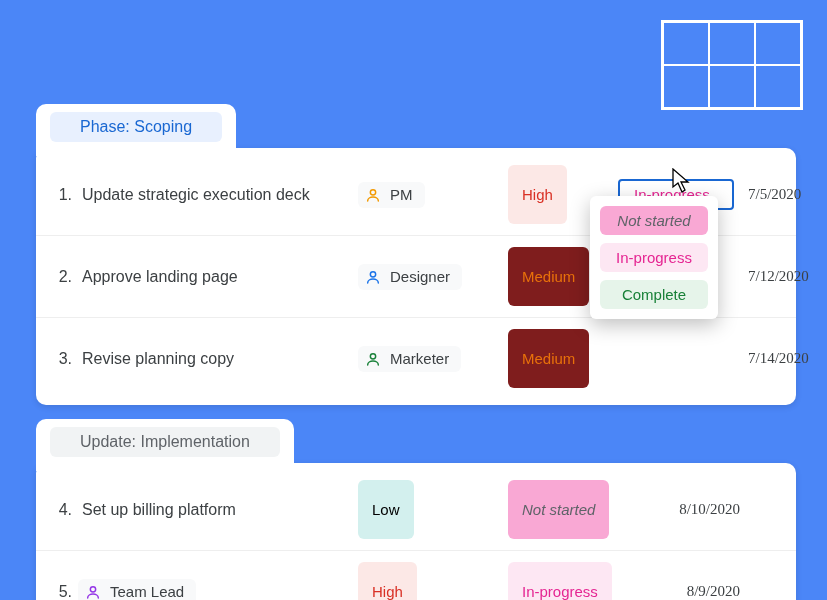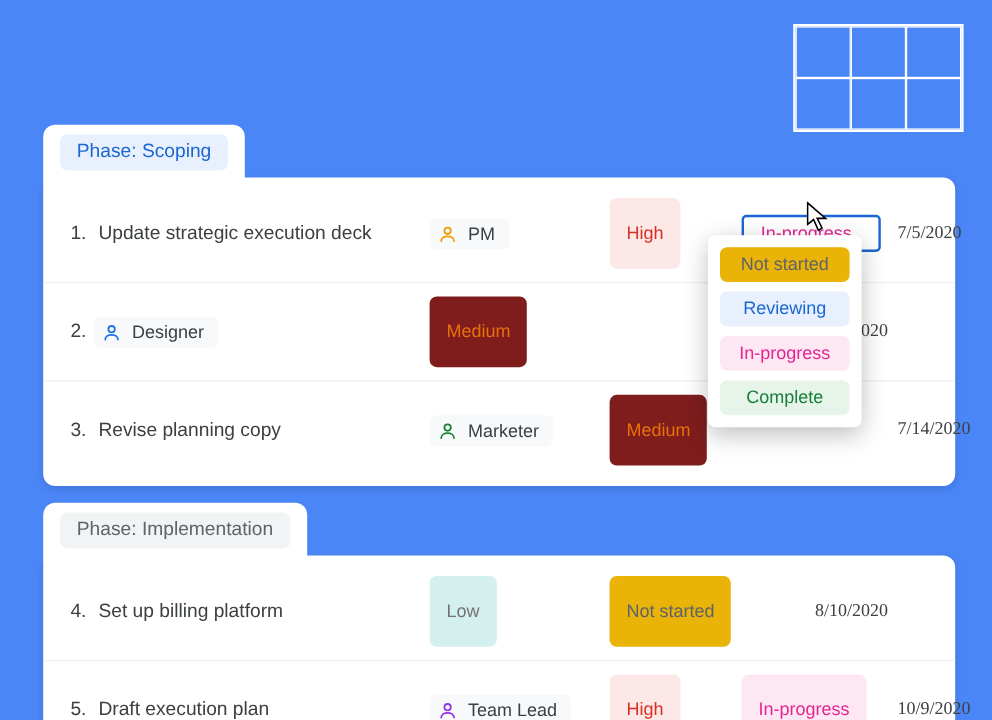--- a/index.html
+++ b/index.html
@@ -50,21 +50,21 @@
     display: inline-block;
     background: #fff;
     border-radius: 10px 10px 0 0;
     padding: 8px 14px 14px 14px;
     position: relative;
     z-index: 2;
     margin-bottom: -8px;
   }
   .phase-pill {
     display: inline-block;
-    padding: 6px 14px;
+    padding: 6px 30px;
     border-radius: 6px;
     font-size: 16px;
     font-weight: 500;
   }
   .phase-pill.active { background: #e8f0fe; color: #1967d2; }
   .phase-pill.inactive { background: #f1f3f4; color: #5f6368; }
 
   .card {
     background: #fff;
     border-radius: 10px;
@@ -81,21 +81,21 @@
     border-top: 1px solid #eee;
     font-size: 16px;
     color: #3c4043;
   }
   .row:first-child { border-top: none; }
   .row .num { text-align: right; padding-right: 6px; color: #3c4043; }
   .row .task { padding-left: 4px; }
 
   .role {
     display: inline-flex;
-    align-items: flex-end;
+    align-items: center;
     gap: 8px;
     background: #f8f9fa;
     border-radius: 6px;
     padding: 4px 12px 4px 6px;
     color: #3c4043;
     font-size: 15px;
     width: fit-content;
   }
   .person-icon {
     width: 18px; height: 18px;
@@ -109,23 +109,23 @@
     border-radius: 6px;
     font-size: 15px;
     font-weight: 500;
     width: fit-content;
     text-align: center;
   }
   .pri-high   { background: #fce8e6; color: #d93025; }
   .pri-medium { background: #7f1d1d; color: #e8710a; }
   .pri-low    { background: #e6f4ea; color: #188038; background:#d2f3ee; color:#00a19a;}
   .pri-low    { background: #ceead6; color: #0b8043; }
-  .pri-low    { background: #d3f0ee; color: #737373; }
-
-  .stat-notstarted { background: #eab308; color: #5f6368; }
+  .pri-low    { background: #d3f0ee; color: #000000; }
+
+  .stat-notstarted { background: #f9a8d4; color: #5f6368; font-style: italic; }
   .stat-inprogress { background: #fde7f3; color: #e52592; }
   .stat-reviewing  { background: #e8f0fe; color: #1967d2; }
   .stat-complete   { background: #e6f4ea; color: #188038; }
 
   .status-cell { position: relative; }
   .status-selected {
     border: 2px solid #1967d2;
     border-radius: 4px;
     padding: 5px 22px 5px 14px;
     display: inline-block;
@@ -200,20 +200,21 @@
           <span>PM</span>
         </span>
         <span class="pill pri-high">High</span>
         <span class="status-cell">
           <span class="status-selected">In-progress</span>
         </span>
         <span class="date">7/5/2020</span>
       </div>
       <div class="row">
         <span class="num">2.</span>
+        <span class="task">Approve landing page</span>
         <span class="role">
           <span class="person-icon">
             <svg viewBox="0 0 24 24" fill="none" stroke-width="2.2" stroke-linecap="round" stroke="#1a73e8">
                 <circle cx="12" cy="8" r="4"></circle>
                 <path d="M4 21c0-4 4-6 8-6s8 2 8 6"></path>
               </svg>
           </span>
           <span>Designer</span>
         </span>
         <span class="pill pri-medium">Medium</span>
@@ -234,57 +235,55 @@
         </span>
         <span class="pill pri-medium">Medium</span>
         <span class="status-cell"></span>
         <span class="date">7/14/2020</span>
       </div>
     </div>
   </div>
 
   <div class="phase-block">
     <div class="phase-tab">
-      <span class="phase-pill inactive">Phase: Implementation</span>
+      <span class="phase-pill inactive">Update: Implementation</span>
     </div>
     <div class="card">
       <div class="row">
         <span class="num">4.</span>
         <span class="task">Set up billing platform</span>
         <span class="pill pri-low">Low</span>
         <span class="status-cell">
           <span class="pill stat-notstarted">Not started</span>
         </span>
         <span class="date">8/10/2020</span>
       </div>
       <div class="row">
         <span class="num">5.</span>
-        <span class="task">Draft execution plan</span>
         <span class="role">
           <span class="person-icon">
             <svg viewBox="0 0 24 24" fill="none" stroke-width="2.2" stroke-linecap="round" stroke="#9334e6">
                 <circle cx="12" cy="8" r="4"></circle>
                 <path d="M4 21c0-4 4-6 8-6s8 2 8 6"></path>
               </svg>
           </span>
           <span>Team Lead</span>
         </span>
         <span class="pill pri-high">High</span>
         <span class="status-cell">
           <span class="pill stat-inprogress">In-progress</span>
         </span>
-        <span class="date">10/9/2020</span>
+        <span class="date">8/9/2020</span>
       </div>
     </div>
   </div>
 
 </div>
 
 <div class="dropdown">
   <span class="pill stat-notstarted">Not started</span>
-  <span class="pill stat-reviewing">Reviewing</span>
   <span class="pill stat-inprogress">In-progress</span>
   <span class="pill stat-complete">Complete</span>
 </div>
 
 <svg class="cursor" viewBox="0 0 20 26">
   <path d="M1 1 L1 19 L6 15 L10 24 L13 22 L9 14 L16 14 Z" fill="#fff" stroke="#000" stroke-width="1.3"></path>
 </svg>
 
 </body></html>

